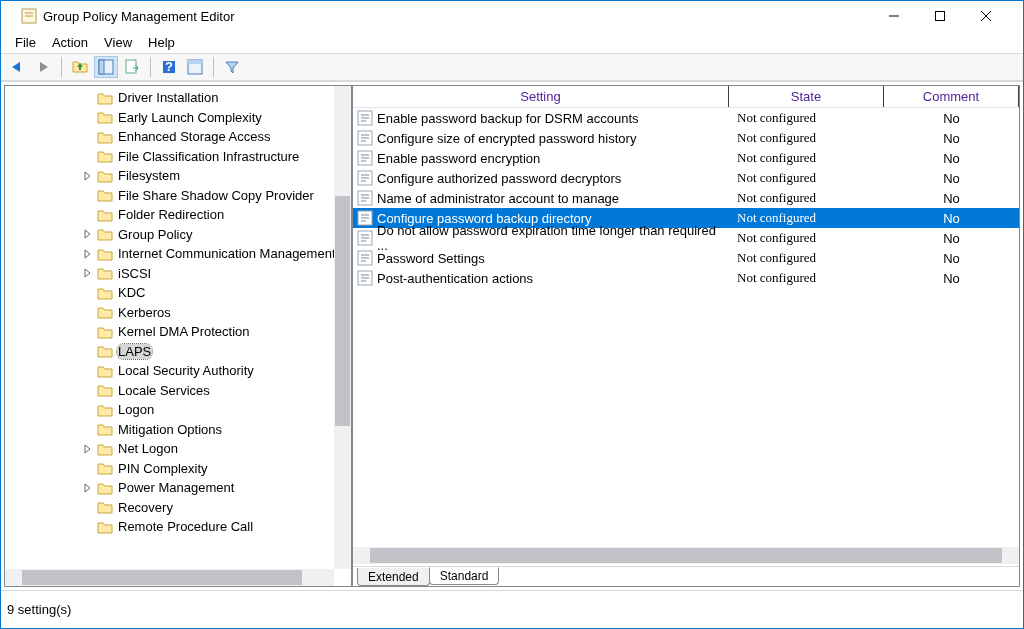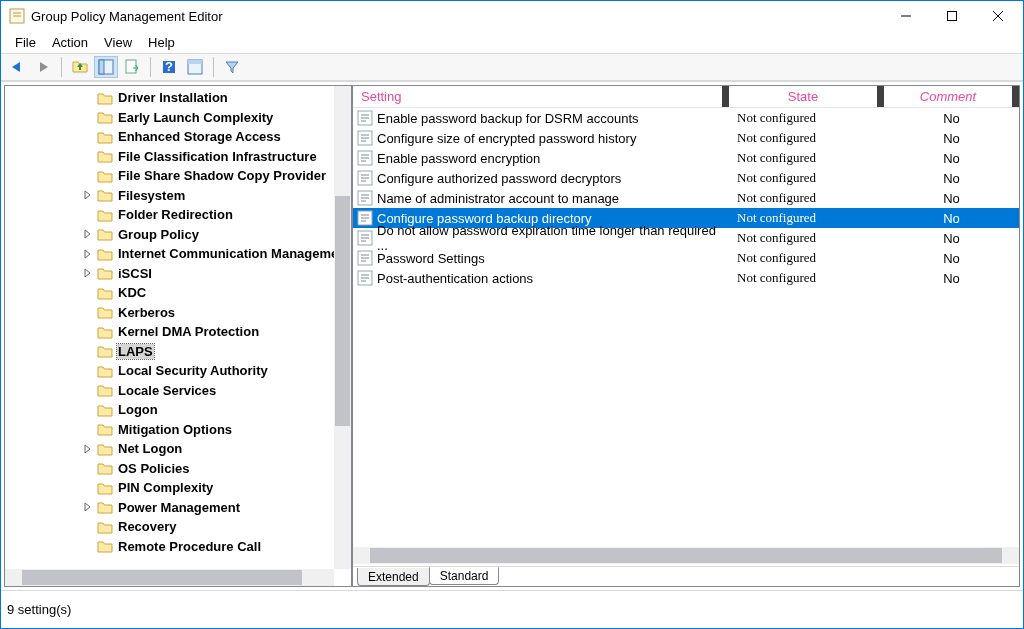--- a/index.html
+++ b/index.html
@@ -1,58 +1,58 @@
 <!DOCTYPE html>
 <html><head>
 <meta charset="utf-8">
 <style>
   * { box-sizing: border-box; font-family: 'Segoe UI', Tahoma, sans-serif; font-size: 13px; }
   body { margin: 0; background: #fff; width: 1024px; height: 629px; overflow: hidden; border: 1px solid #0078d7; display: flex; flex-direction: column; }
 
   
-  .titlebar { height: 30px; display: flex; align-items: center; background: #fff; padding: 0 2px; }
+  .titlebar { height: 30px; display: flex; align-items: center; background: #fff; padding: 0 14px; }
   .titlebar .app-icon { width: 16px; height: 16px; margin: 0 6px; display: inline-flex; align-items: center; justify-content: center; }
   .titlebar .title { flex: 1; color: #000; font-size: 13px; }
   .win-btns { display: flex; }
   .win-btn { width: 46px; height: 28px; display: flex; align-items: center; justify-content: center; color: #000; }
   .win-btn svg { width: 10px; height: 10px; }
 
   
   .menubar { height: 22px; display: flex; align-items: center; padding: 0 6px; background: #fff; }
   .menu-item { padding: 2px 8px; cursor: default; }
 
   
   .toolbar { height: 28px; display: flex; align-items: center; padding: 2px 4px; border-top: 1px solid #d9d9d9; border-bottom: 1px solid #d9d9d9; background: #f7f7f7; gap: 2px; }
   .tool-btn { width: 24px; height: 22px; display: flex; align-items: center; justify-content: center; border: 1px solid transparent; }
   .tool-btn.active { background: #cfe4f7; border: 1px solid #a6c8e6; }
   .tool-sep { width: 1px; height: 20px; background: #c0c0c0; margin: 0 4px; }
 
   
   .content { flex: 1; display: flex; border-top: 1px solid #d9d9d9; overflow: hidden; }
   .tree-pane { width: 348px; border: 1px solid #828790; margin: 3px 0 3px 3px; background: #fff; position: relative; display: flex; flex-direction: column; }
   .tree-scroll { overflow: hidden; flex: 1; position: relative; }
-  .tree-list { padding-top: 2px; font-weight: bold; }
+  .tree-list { padding-top: 2px; }
   .tree-row { height: 19.5px; display: flex; align-items: center; padding-left: 92px; white-space: nowrap; position: relative; cursor: default; }
   .tree-row .expander { position: absolute; left: 78px; width: 10px; height: 10px; display: flex; align-items: center; justify-content: center; }
   .tree-row .folder { width: 16px; height: 14px; margin-right: 4px; flex-shrink: 0; }
-  .tree-row.selected .label-span { background: #d6d6d6; outline: 1px dotted #666; padding: 0 1px; }
+  .tree-row.selected .label-span { background: #d6d6d6; outline: 1px dotted #666; padding: 0 1px; border-radius: 7px; }
   .tree-row .label-span { padding: 0 1px; }
 
   .vscroll { position: absolute; right: 0; top: 0; bottom: 17px; width: 17px; background: #f0f0f0; }
   .vthumb { position: absolute; left: 1px; right: 1px; background: #c2c3c9; border-radius: 0; }
   .hscroll { position: absolute; left: 0; right: 17px; bottom: 0; height: 17px; background: #f0f0f0; }
   .hthumb { position: absolute; top: 1px; bottom: 1px; background: #c2c3c9; }
 
   
   .right-pane { flex: 1; border: 1px solid #828790; margin: 3px 3px 3px 0; background: #fff; display: flex; flex-direction: column; position: relative; }
   .list-header { display: flex; height: 22px; border-bottom: 1px solid #e5e5e5; background: #fff; }
-  .list-header .col { padding: 3px 8px; color: #ec4899; border-right: 7px solid #404040; }
+  .list-header .col { padding: 3px 8px; color: #4c1d95; border-right: 1px solid #404040; text-align: center; }
   .col-setting { width: 376px; }
   .col-state { width: 155px; text-align: center; }
-  .col-comment { flex: 1; text-align: center; font-style: italic; }
+  .col-comment { flex: 1; text-align: center; }
   .list-body { flex: 1; overflow: hidden; }
   .list-row { display: flex; height: 20px; align-items: center; cursor: default; }
   .list-row .c1 { width: 376px; display: flex; align-items: center; padding-left: 4px; }
   .list-row .c2 { width: 155px; padding-left: 8px; font-family: Liberation Serif, serif; }
   .list-row .c3 { flex: 1; text-align: center; }
   .list-row.selected { background: #0078d7; color: #fff; align-items: center; }
   .setting-icon { width: 16px; height: 16px; margin-right: 4px; flex-shrink: 0; }
 
   .right-hscroll { height: 17px; background: #f0f0f0; position: relative; margin: 0 0 2px 0; }
   .right-hthumb { position: absolute; top: 1px; bottom: 1px; left: 17px; right: 17px; background: #c2c3c9; }
@@ -200,37 +200,37 @@
               </svg></span>
             <span class="label-span">Enhanced Storage Access</span>
           </div>
           <div class="tree-row">
             <span class="folder"><svg viewBox="0 0 16 14">
                 <use href="#folder-icon-g"></use>
               </svg></span>
             <span class="label-span">File Classification Infrastructure</span>
           </div>
           <div class="tree-row">
+            <span class="expander">
+              <svg width="10" height="10" viewBox="0 0 10 10">
+                <use href="#expander-collapsed"></use>
+              </svg>
+            </span>
+            <span class="folder"><svg viewBox="0 0 16 14">
+                <use href="#folder-icon-g"></use>
+              </svg></span>
+            <span class="label-span">Filesystem</span>
+          </div>
+          <div class="tree-row">
             <span class="folder"><svg viewBox="0 0 16 14">
                 <use href="#folder-icon-g"></use>
               </svg></span>
             <span class="label-span">File Share Shadow Copy Provider</span>
           </div>
           <div class="tree-row">
-            <span class="expander">
-              <svg width="10" height="10" viewBox="0 0 10 10">
-                <use href="#expander-collapsed"></use>
-              </svg>
-            </span>
-            <span class="folder"><svg viewBox="0 0 16 14">
-                <use href="#folder-icon-g"></use>
-              </svg></span>
-            <span class="label-span">Filesystem</span>
-          </div>
-          <div class="tree-row">
             <span class="folder"><svg viewBox="0 0 16 14">
                 <use href="#folder-icon-g"></use>
               </svg></span>
             <span class="label-span">Folder Redirection</span>
           </div>
           <div class="tree-row">
             <span class="expander">
               <svg width="10" height="10" viewBox="0 0 10 10">
                 <use href="#expander-collapsed"></use>
               </svg>
@@ -313,26 +313,20 @@
           <div class="tree-row">
             <span class="expander">
               <svg width="10" height="10" viewBox="0 0 10 10">
                 <use href="#expander-collapsed"></use>
               </svg>
             </span>
             <span class="folder"><svg viewBox="0 0 16 14">
                 <use href="#folder-icon-g"></use>
               </svg></span>
             <span class="label-span">Net Logon</span>
-          </div>
-          <div class="tree-row">
-            <span class="folder"><svg viewBox="0 0 16 14">
-                <use href="#folder-icon-g"></use>
-              </svg></span>
-            <span class="label-span">OS Policies</span>
           </div>
           <div class="tree-row">
             <span class="folder"><svg viewBox="0 0 16 14">
                 <use href="#folder-icon-g"></use>
               </svg></span>
             <span class="label-span">PIN Complexity</span>
           </div>
           <div class="tree-row">
             <span class="expander">
               <svg width="10" height="10" viewBox="0 0 10 10">

